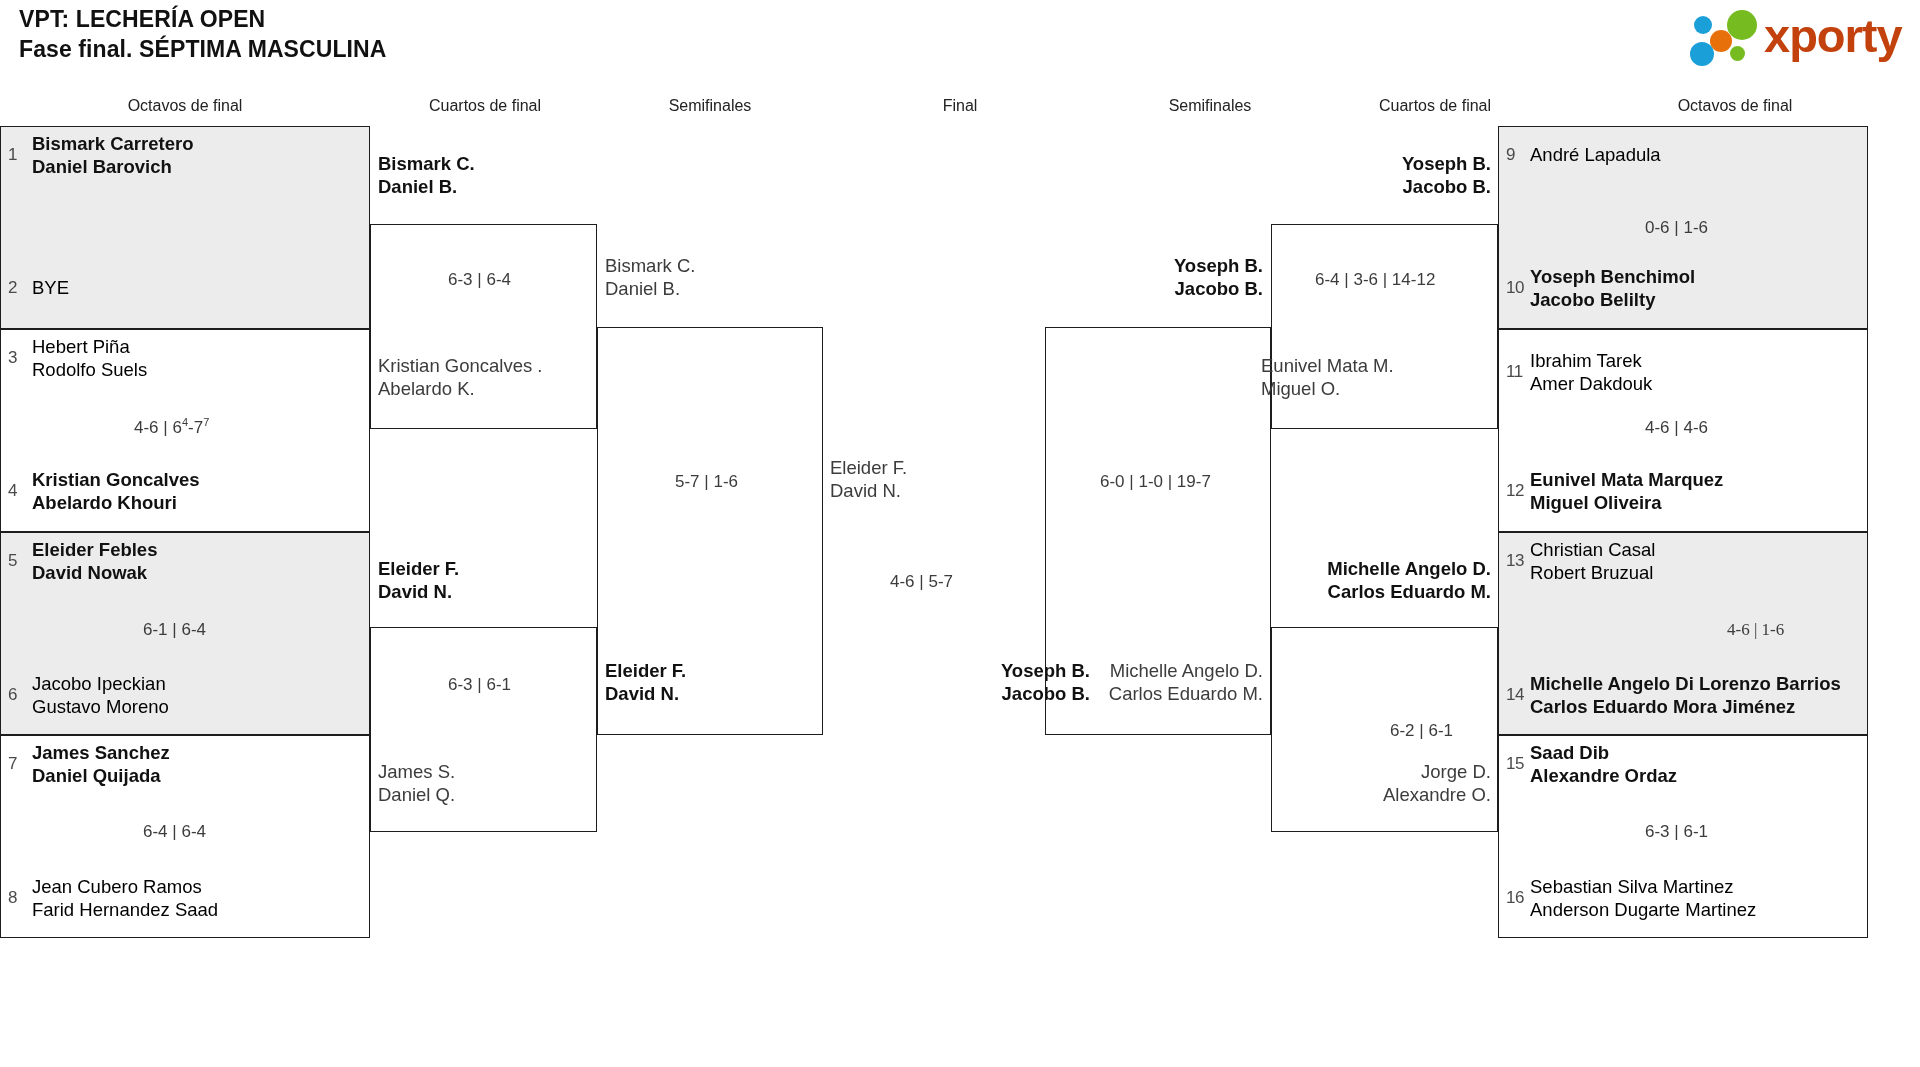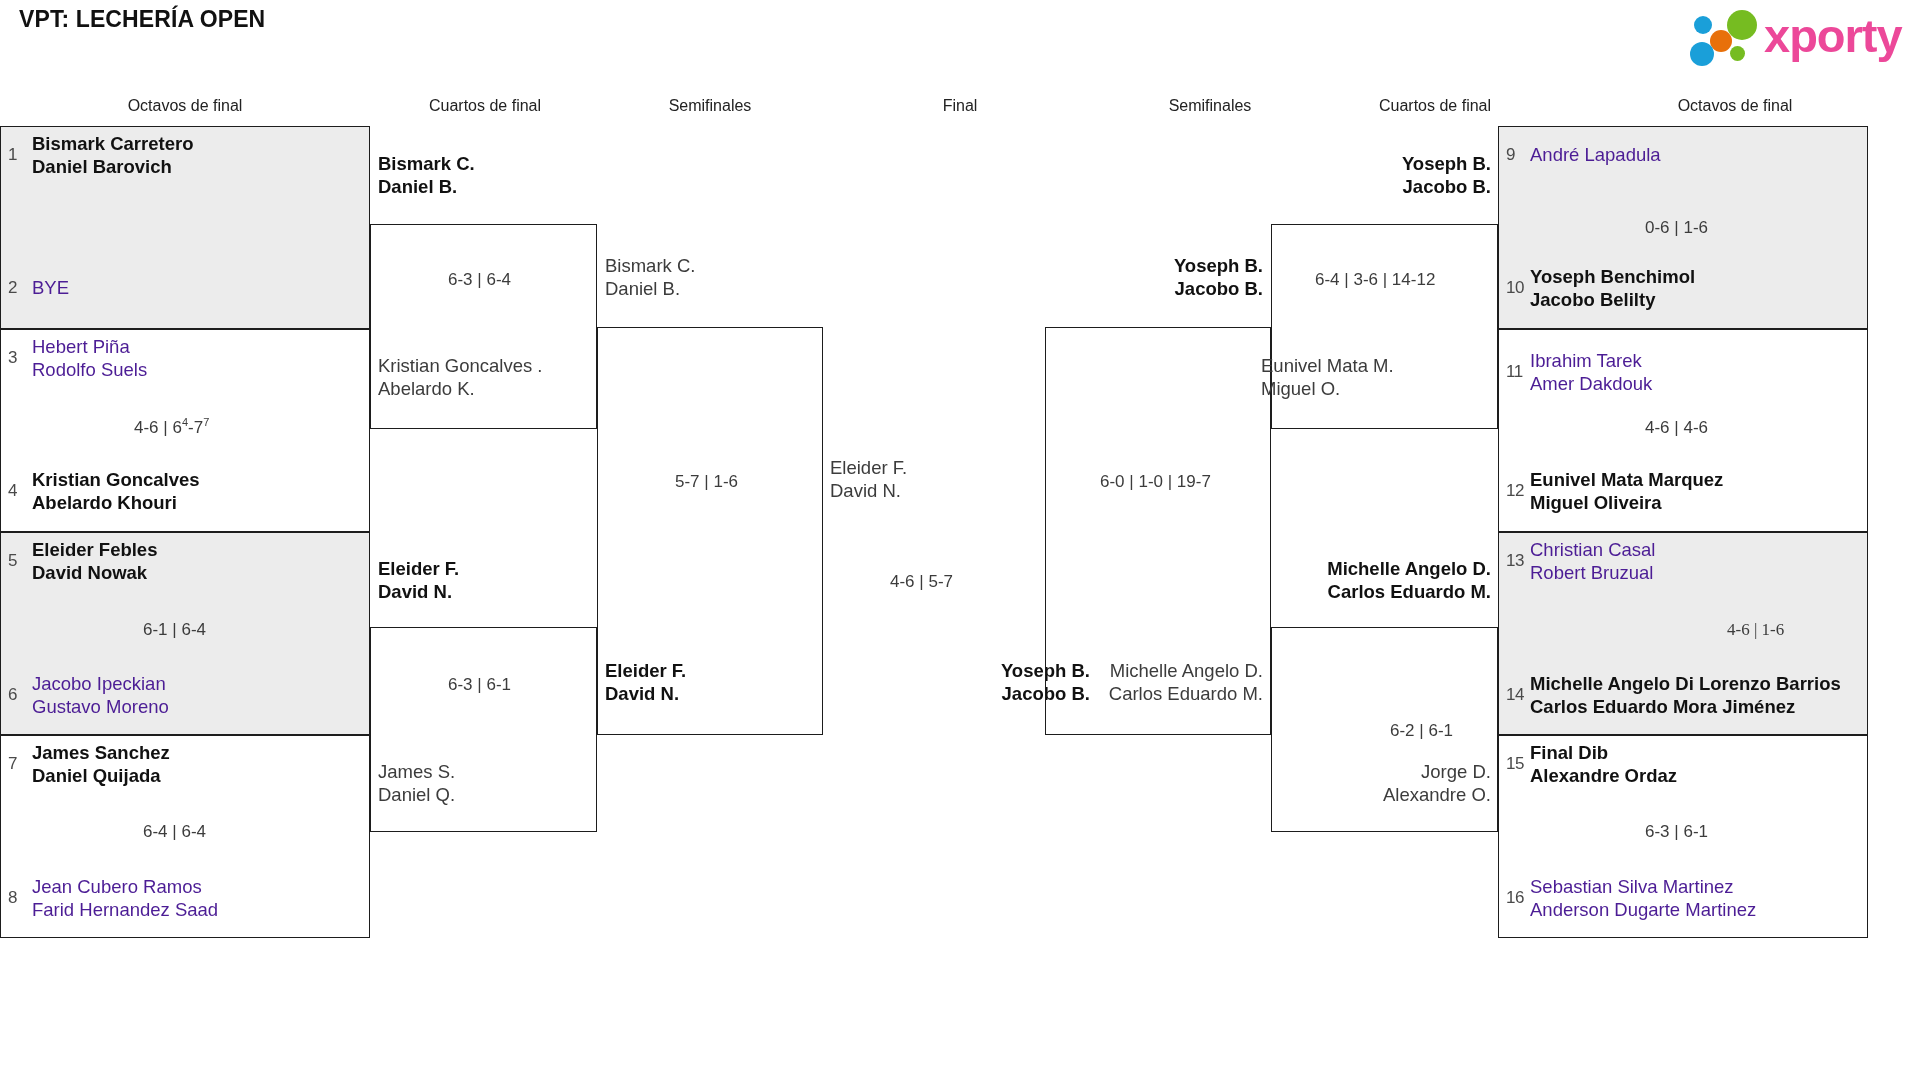--- a/index.html
+++ b/index.html
@@ -11,21 +11,21 @@
     overflow: hidden;
   }
   #root { position: relative; width: 1920px; height: 1067px; }
 
   
   .title-block { position: absolute; left: 19px; top: 4px; }
   .title-line { font-size: 23px; font-weight: 700; letter-spacing: .1px; line-height: 30px; color: #111; }
 
   .logo { position: absolute; right: 8px; top: 6px; width: 230px; height: 58px; }
   .logo-word { position: absolute; left: 82px; top: 4px; font-size: 47px; font-weight: 700;
-               color: #ec4899; letter-spacing: -1px; line-height: 52px; }
+               color: #c2410c; letter-spacing: -1px; line-height: 52px; }
   .dot { position: absolute; border-radius: 50%; }
 
   
   .round-head {
     position: absolute; font-size: 16px; color: #222; text-align: center;
     line-height: 20px; white-space: nowrap;
   }
 
   
   .seedbox {
@@ -33,21 +33,21 @@
   }
   .seedbox.shaded { background: #ececec; }
 
   .player-row { position: absolute; display: flex; align-items: flex-start; }
   .player-row.left { left: 8px; }
   .seed-num {
     font-size: 17px; color: #4a4a4a; width: 24px; flex: 0 0 24px;
     text-align: left; line-height: 23px; padding-top: 11px;
   }
   .seed-num.two { letter-spacing: -.5px; }
-  .names { font-size: 18.5px; line-height: 23px; color: #4c1d95; white-space: nowrap; }
+  .names { font-size: 18.5px; line-height: 23px; color: #000000; white-space: nowrap; }
   .names.win { font-weight: 700; color: #111; }
 
   .score {
     position: absolute; font-size: 17px; color: #3c3c3c; white-space: nowrap;
     line-height: 20px;
   }
   .score sup { font-size: 11px; vertical-align: super; line-height: 0; }
 
   
   .conn { position: absolute; border: 1px solid #1d1d1d; }
@@ -57,20 +57,21 @@
   .adv.win { font-weight: 700; color: #111; }
   .adv.r { text-align: right; }
 </style>
 </head>
 <body>
 
 <div id="root">
 
   <div class="title-block">
     <div class="title-line">VPT: LECHERÍA OPEN</div>
+    <div class="title-line">Fase final. SÉPTIMA MASCULINA</div>
   </div>
 
   <div class="logo">
     <span class="dot" style="left:12px;  top:10px; width:18px; height:18px; background:#1a9fd9;"></span>
     <span class="dot" style="left:28px;  top:24px; width:22px; height:22px; background:#e8700a;"></span>
     <span class="dot" style="left:45px;  top:4px;  width:30px; height:30px; background:#76bc21;"></span>
     <span class="dot" style="left:8px;   top:36px; width:24px; height:24px; background:#1a9fd9;"></span>
     <span class="dot" style="left:48px;  top:40px; width:15px; height:15px; background:#76bc21;"></span>
     <div class="logo-word">xporty</div>
   </div>
@@ -242,21 +243,21 @@
   </div>
   <div class="player-row" style="left:1506px; top:672px;">
     <span class="seed-num two" style="padding-top:11px;">14</span>
     <span class="names win">
       <span>Michelle Angelo Di Lorenzo Barrios</span><br><span>Carlos Eduardo Mora Jiménez</span>
     </span>
   </div>
   <div class="player-row" style="left:1506px; top:741px;">
     <span class="seed-num two" style="padding-top:11px;">15</span>
     <span class="names win">
-      <span>Final Dib</span><br><span>Alexandre Ordaz</span>
+      <span>Saad Dib</span><br><span>Alexandre Ordaz</span>
     </span>
   </div>
   <div class="player-row" style="left:1506px; top:875px;">
     <span class="seed-num two" style="padding-top:11px;">16</span>
     <span class="names">
       <span>Sebastian Silva Martinez</span><br><span>Anderson Dugarte Martinez</span>
     </span>
   </div>
 
   <div class="score" style="left:1645px; top:218px;">0-6 | 1-6</div>

